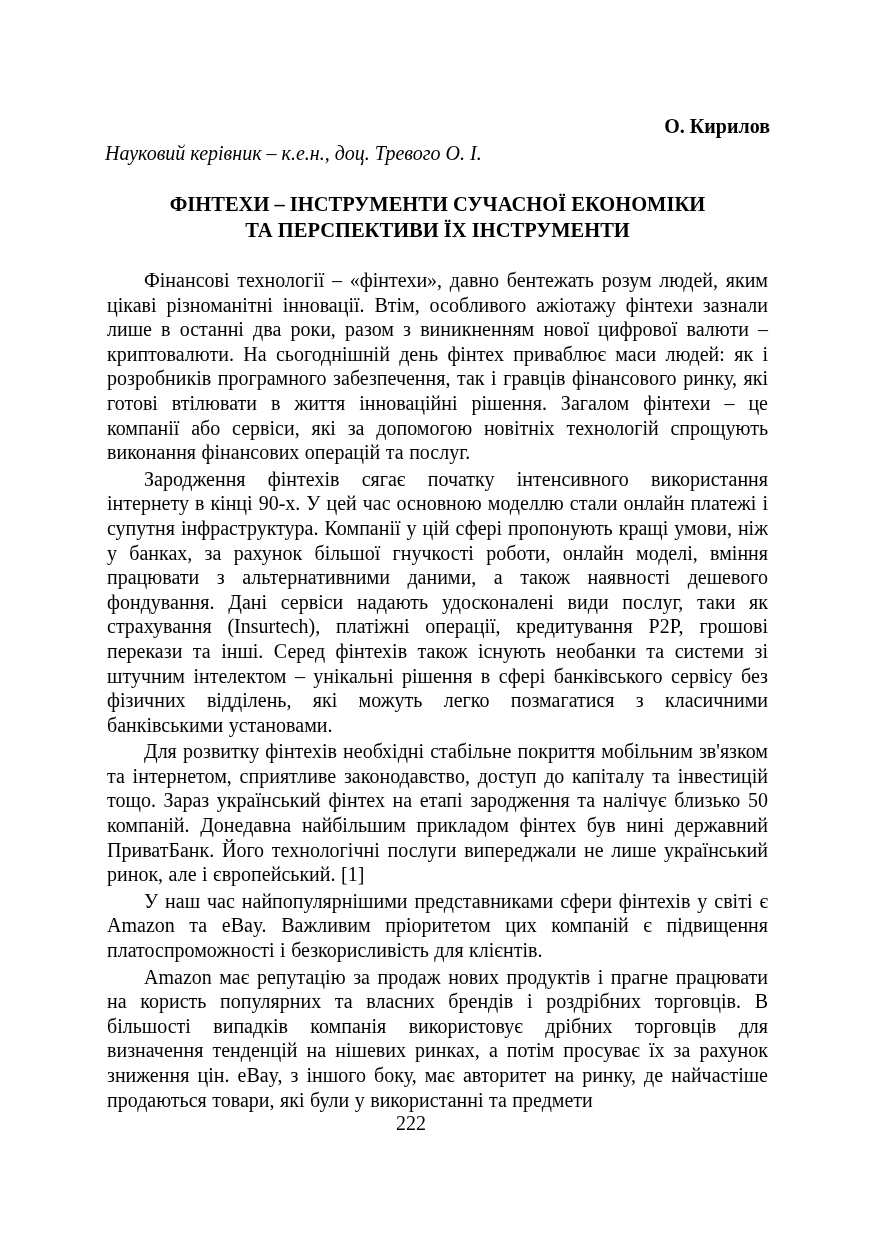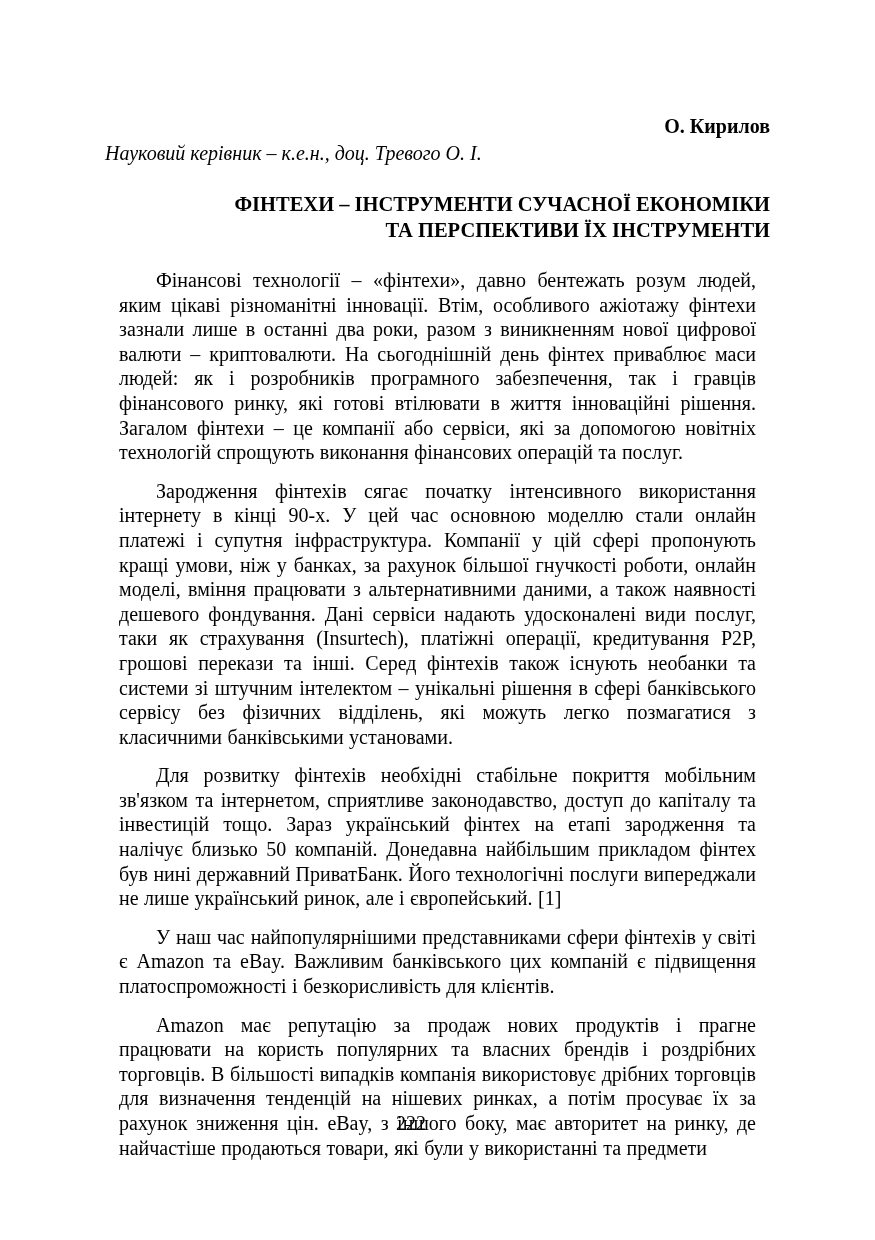--- a/index.html
+++ b/index.html
@@ -29,30 +29,30 @@
     line-height: 27px;
   }
   .supervisor {
     text-align: left;
     font-style: italic;
     font-size: 20px;
     line-height: 27px;
   }
   .title {
     margin: 24px 0 0 0;
-    text-align: right;
+    text-align: center;
     font-weight: bold;
     font-size: 20.5px;
     line-height: 26px;
   }
   .body-text {
     margin-top: 25px;
   }
   .body-text p {
-    margin: 14px;
+    margin: 2px;
     text-indent: 37px;
     text-align: justify;
     font-size: 20px;
     line-height: 24.6px;
     word-spacing: 0.5px;
   }
   .page-number {
     position: absolute;
     left: 0;
     right: 0;
@@ -66,18 +66,18 @@
 
 <div class="page">
   <div class="content">
     <div class="author">О. Кирилов</div>
     <div class="supervisor">Науковий керівник – к.е.н., доц. Тревого О. І.</div>
     <h1 class="title"><span>ФІНТЕХИ – ІНСТРУМЕНТИ СУЧАСНОЇ ЕКОНОМІКИ</span><br><span>ТА ПЕРСПЕКТИВИ ЇХ ІНСТРУМЕНТИ</span></h1>
     <div class="body-text">
       <p>Фінансові технології – «фінтехи», давно бентежать розум людей, яким цікаві різноманітні інновації. Втім, особливого ажіотажу фінтехи зазнали лише в останні два роки, разом з виникненням нової цифрової валюти – криптовалюти. На сьогоднішній день фінтех приваблює маси людей: як і розробників програмного забезпечення, так і гравців фінансового ринку, які готові втілювати в життя інноваційні рішення. Загалом фінтехи – це компанії або сервіси, які за допомогою новітніх технологій спрощують виконання фінансових операцій та послуг.</p>
       <p>Зародження фінтехів сягає початку інтенсивного використання інтернету в кінці 90-х. У цей час основною моделлю стали онлайн платежі і супутня інфраструктура. Компанії у цій сфері пропонують кращі умови, ніж у банках, за рахунок більшої гнучкості роботи, онлайн моделі, вміння працювати з альтернативними даними, а також наявності дешевого фондування. Дані сервіси надають удосконалені види послуг, таки як страхування (Insurtech), платіжні операції, кредитування P2P, грошові перекази та інші. Серед фінтехів також існують необанки та системи зі штучним інтелектом – унікальні рішення в сфері банківського сервісу без фізичних відділень, які можуть легко позмагатися з класичними банківськими установами.</p>
       <p>Для розвитку фінтехів необхідні стабільне покриття мобільним зв'язком та інтернетом, сприятливе законодавство, доступ до капіталу та інвестицій тощо. Зараз український фінтех на етапі зародження та налічує близько 50 компаній. Донедавна найбільшим прикладом фінтех був нині державний ПриватБанк. Його технологічні послуги випереджали не лише український ринок, але і європейський. [1]</p>
-      <p>У наш час найпопулярнішими представниками сфери фінтехів у світі є Amazon та eBay. Важливим банківського цих компаній є підвищення платоспроможності і безкорисливість для клієнтів.</p>
+      <p>У наш час найпопулярнішими представниками сфери фінтехів у світі є Amazon та eBay. Важливим пріоритетом цих компаній є підвищення платоспроможності і безкорисливість для клієнтів.</p>
       <p>Amazon має репутацію за продаж нових продуктів і прагне працювати на користь популярних та власних брендів і роздрібних торговців. В більшості випадків компанія використовує дрібних торговців для визначення тенденцій на нішевих ринках, а потім просуває їх за рахунок зниження цін. eBay, з іншого боку, має авторитет на ринку, де найчастіше продаються товари, які були у використанні та предмети</p>
     </div>
   </div>
   <div class="page-number">222</div>
 </div>
 
 </body></html>

